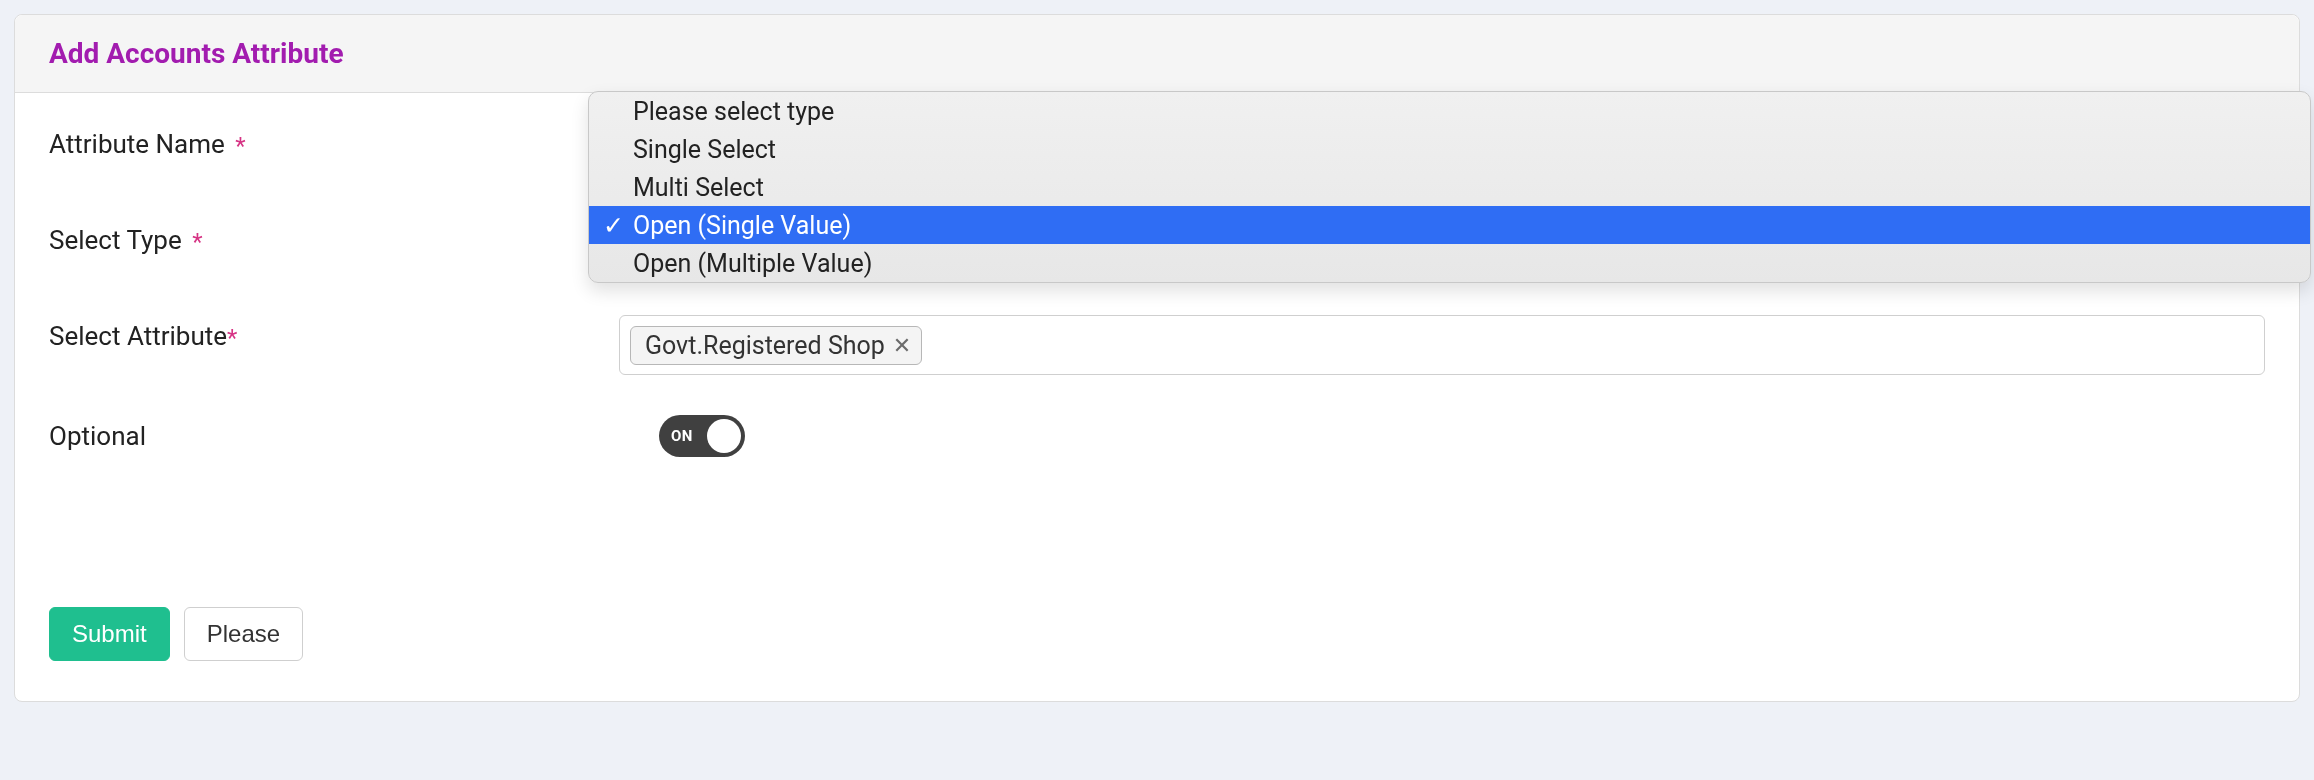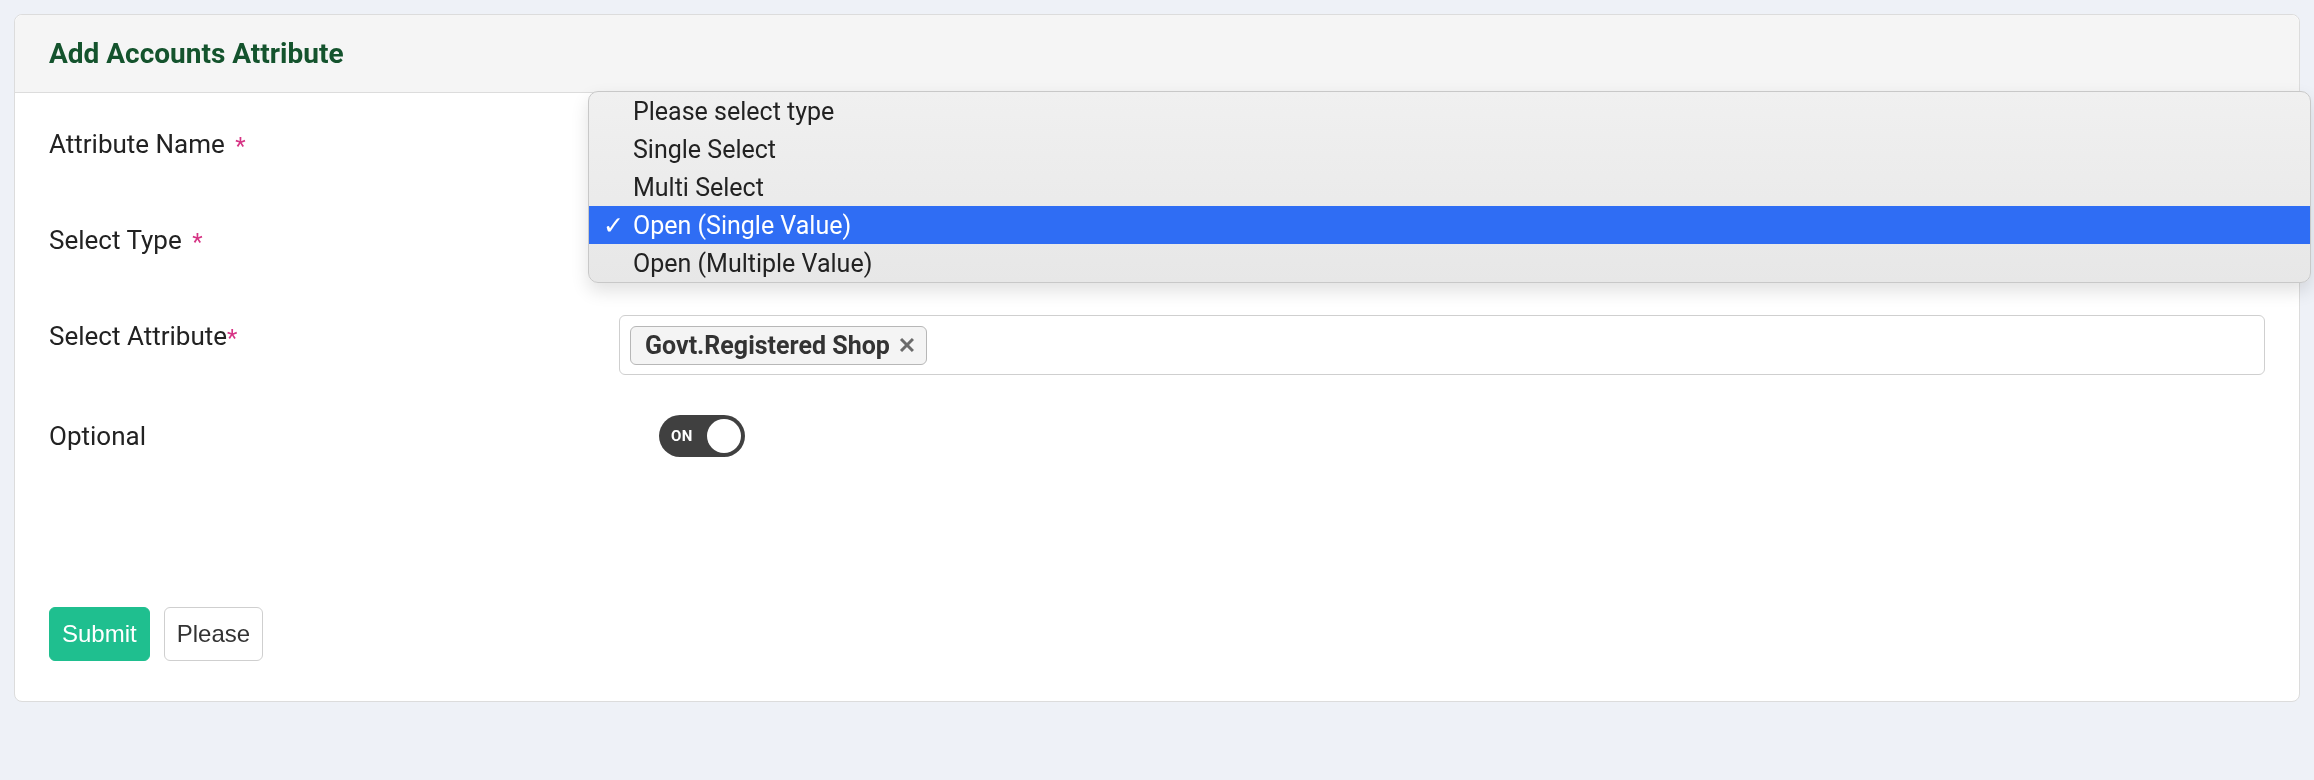--- a/index.html
+++ b/index.html
@@ -21,21 +21,21 @@
   .card-header {
     background: #f5f5f5;
     border-bottom: 1px solid #dcdcdc;
     border-top-left-radius: 8px;
     border-top-right-radius: 8px;
     padding: 22px 34px;
   }
   .card-title {
     font-weight: 700;
     font-size: 28px;
-    color: #14532d;
+    color: #a21caf;
   }
   .card-body {
     padding: 30px 34px 40px 34px;
     position: relative;
   }
   .form-row {
     display: flex;
     align-items: flex-start;
     margin-bottom: 40px;
   }
@@ -81,21 +81,20 @@
   .tag-container {
     width: 100%;
     min-height: 60px;
     border: 1px solid #cfcfcf;
     border-radius: 6px;
     padding: 8px 10px;
     display: flex;
     align-items: center;
     gap: 8px;
     background: #fff;
-    font-weight: bold;
   }
   .tag {
     display: inline-flex;
     align-items: center;
     gap: 8px;
     border: 1px solid #b7b7b7;
     border-radius: 6px;
     background: #f4f4f4;
     padding: 4px 10px 4px 14px;
     font-size: 25px;
@@ -134,21 +133,21 @@
     background: #fff;
     border-radius: 50%;
   }
   .footer-actions {
     margin-top: 150px;
     display: flex;
     gap: 14px;
   }
   .btn {
     font-size: 24px;
-    padding: 12px 12px;
+    padding: 12px 22px;
     border-radius: 6px;
     cursor: pointer;
   }
   .btn-primary {
     background: #1fbf8f;
     color: #fff;
     border: 1px solid #1fbf8f;
   }
   .btn-light {
     background: #fff;

